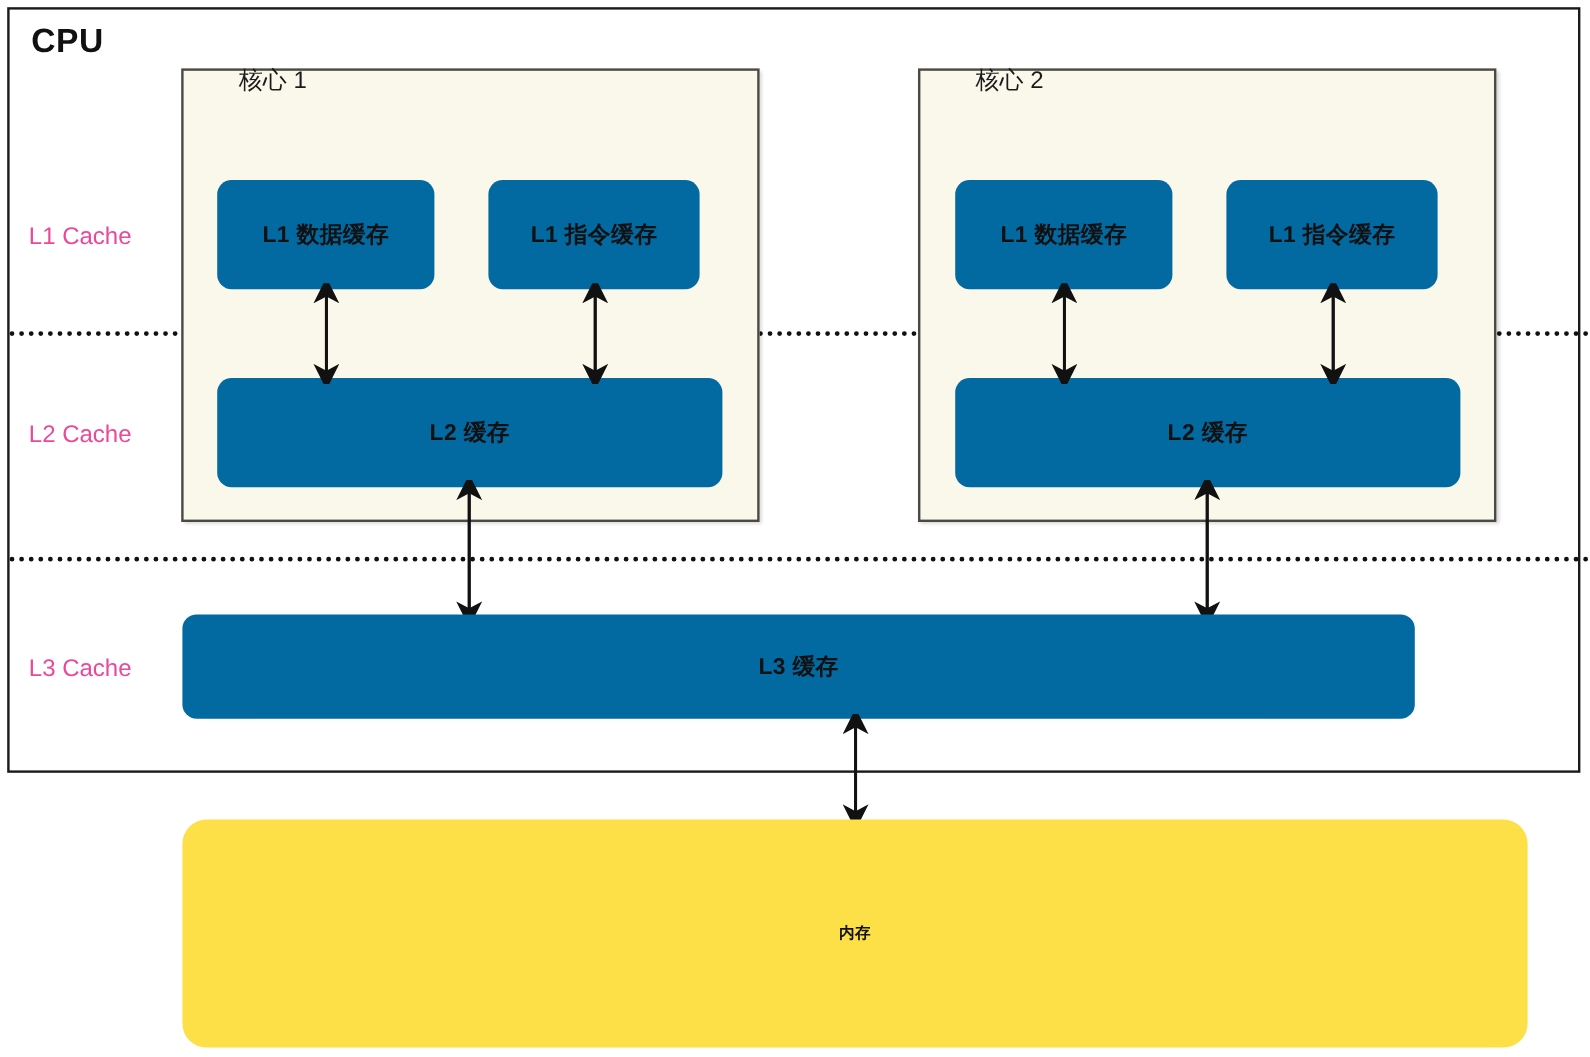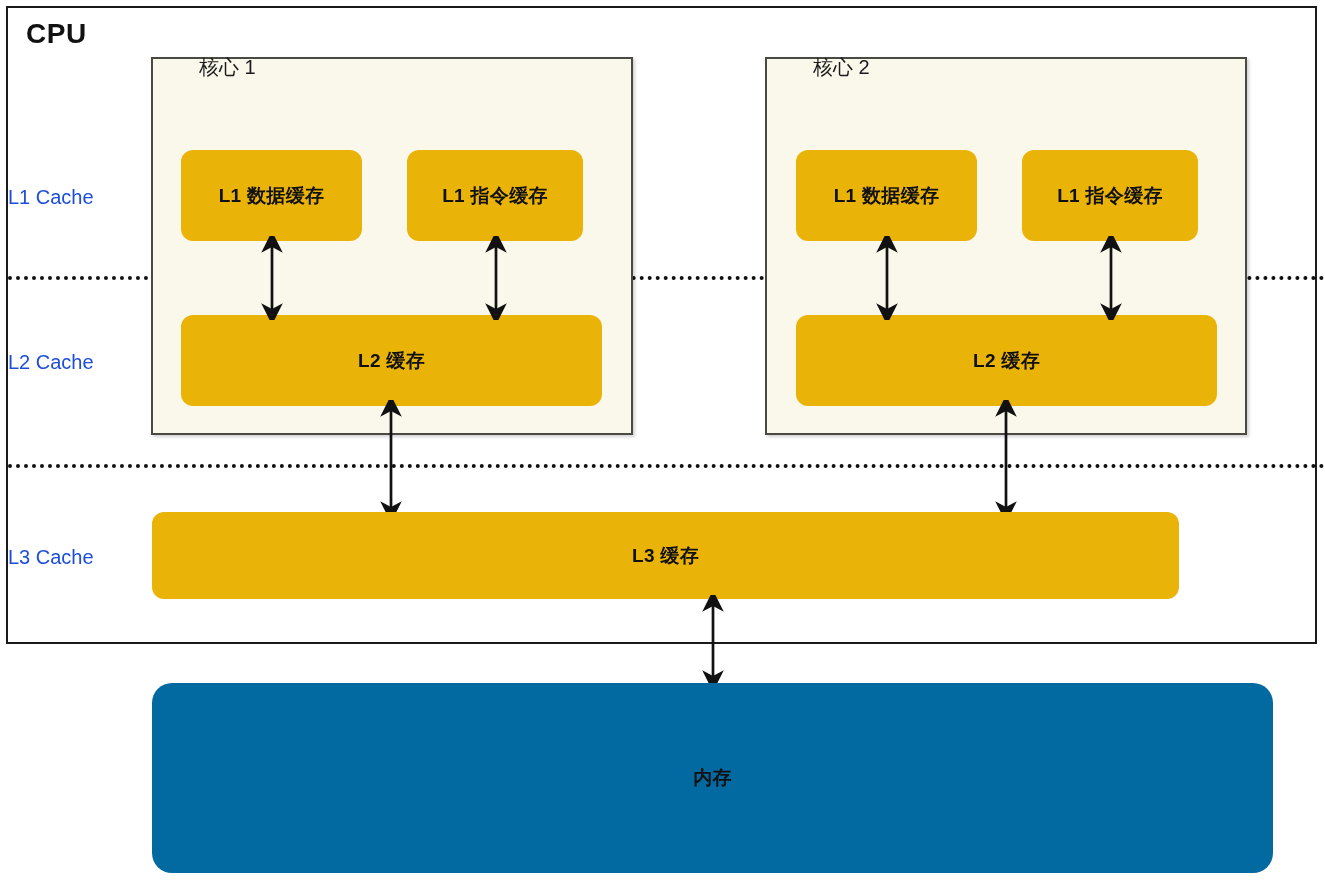--- a/index.html
+++ b/index.html
@@ -37,23 +37,23 @@
     font-size: 28px;
     font-weight: bold;
     letter-spacing: 0.5px;
     color: #111111;
     line-height: 1;
   }
 
   
   .level-label {
     position: absolute;
-    left: 8px;
+    left: 24px;
     font-size: 20px;
-    color: #1d4ed8;
+    color: #ec4899;
     line-height: 1;
     white-space: nowrap;
     text-align: center;
   }
 
   
   .dotted-sep {
     position: absolute;
     left: 8px;
     width: 1317px;
@@ -76,41 +76,41 @@
     font-size: 20px;
     color: #1a1a1a;
     line-height: 1;
     white-space: nowrap;
     padding-left: 48px;
   }
 
   
   .cache-box {
     position: absolute;
-    background: #eab308;
+    background: #0369a1;
     border-radius: 12px;
     box-sizing: border-box;
     display: flex;
     align-items: center;
     justify-content: center;
     font-size: 19px;
     font-weight: bold;
     color: #111111;
     text-align: center;
     letter-spacing: 0.3px;
   }
   .mem-box {
     position: absolute;
-    background: #0369a1;
+    background: #fde047;
     border-radius: 20px;
     box-sizing: border-box;
     display: flex;
     align-items: center;
     justify-content: center;
-    font-size: 19px;
+    font-size: 13px;
     font-weight: bold;
     color: #111111;
     text-align: center;
     letter-spacing: 0.3px;
   }
 
   
   .arrow {
     position: absolute;
     pointer-events: none;

